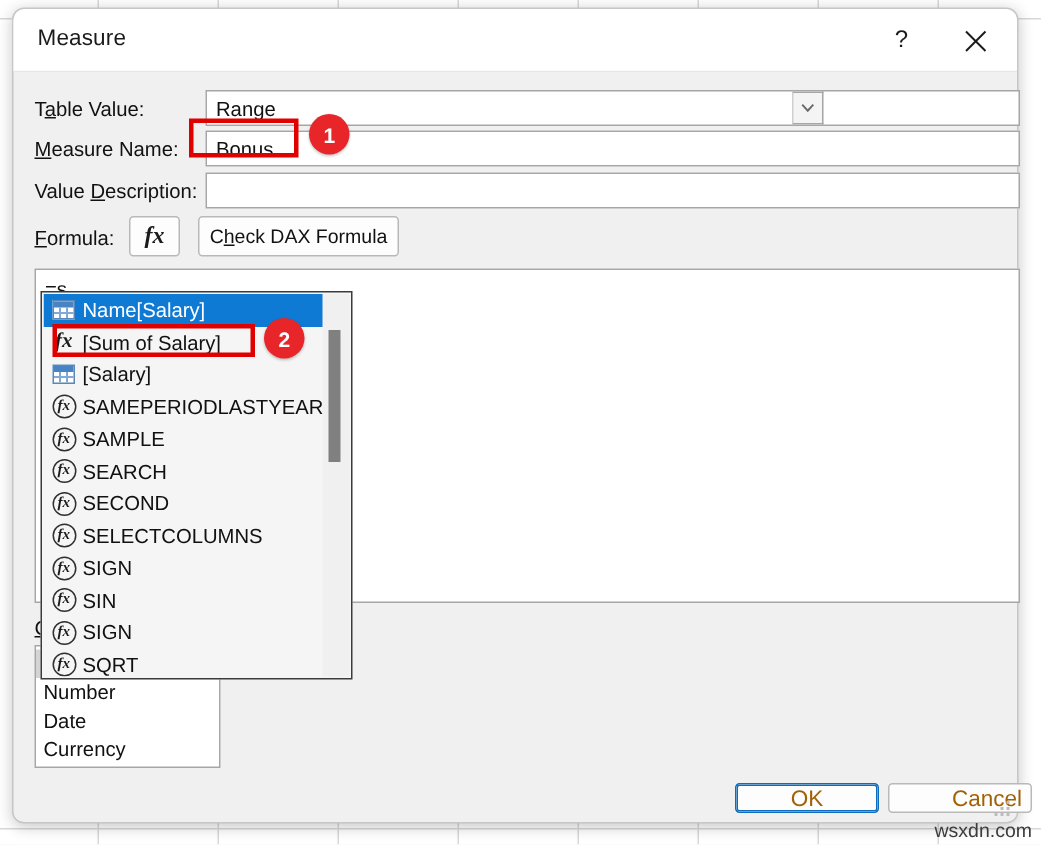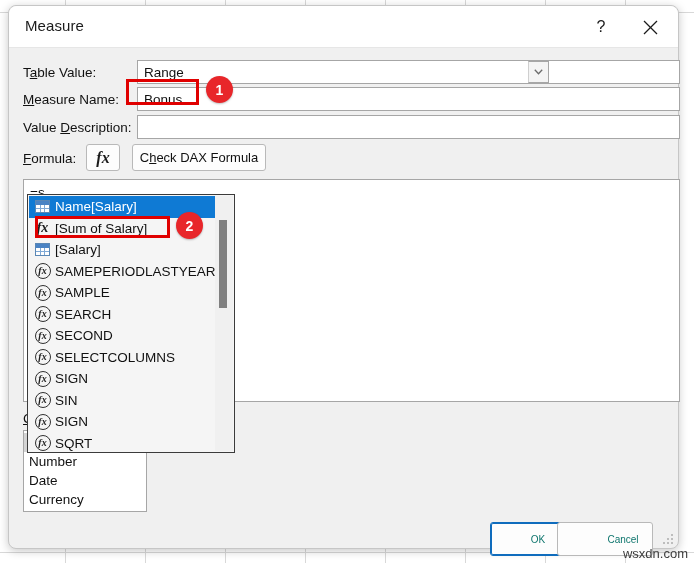--- a/index.html
+++ b/index.html
@@ -220,30 +220,30 @@
     font-size: 14px; font-weight: 700;
     z-index: 70;
     box-shadow: 0 1px 2px rgba(0,0,0,0.25);
   }
   #badge-1 { left: 206px; top: 76px; }
   #badge-2 { left: 176px; top: 212px; }
 
   
   .dlg-button {
     position: absolute;
-    height: 34px; width: 96px;
+    height: 20px; width: 96px;
     background: #fdfdfd;
     border: 1px solid #b9b9b9;
     border-radius: 3px;
-    font-size: 10px; color: #0f766e;
+    font-size: 15px; color: #a16207;
     display: flex; align-items: center; justify-content: center;
     font-family: "Liberation Sans", sans-serif;
   }
   #ok-button { left: 481px; top: 516px; border: 1px solid #0f6cbd; box-shadow: 0 0 0 1px #0f6cbd inset; }
-  #cancel-button { left: 548px; top: 516px; padding-left: 36px; }
+  #cancel-button { left: 583px; top: 516px; padding-left: 36px; }
 
   
   #resize-grip {
     position: absolute; right: 4px; bottom: 3px;
     width: 11px; height: 11px;
   }
   #resize-grip i {
     position:absolute; width:2px; height:2px; background:#bdbdbd; display:block;
   }
 

